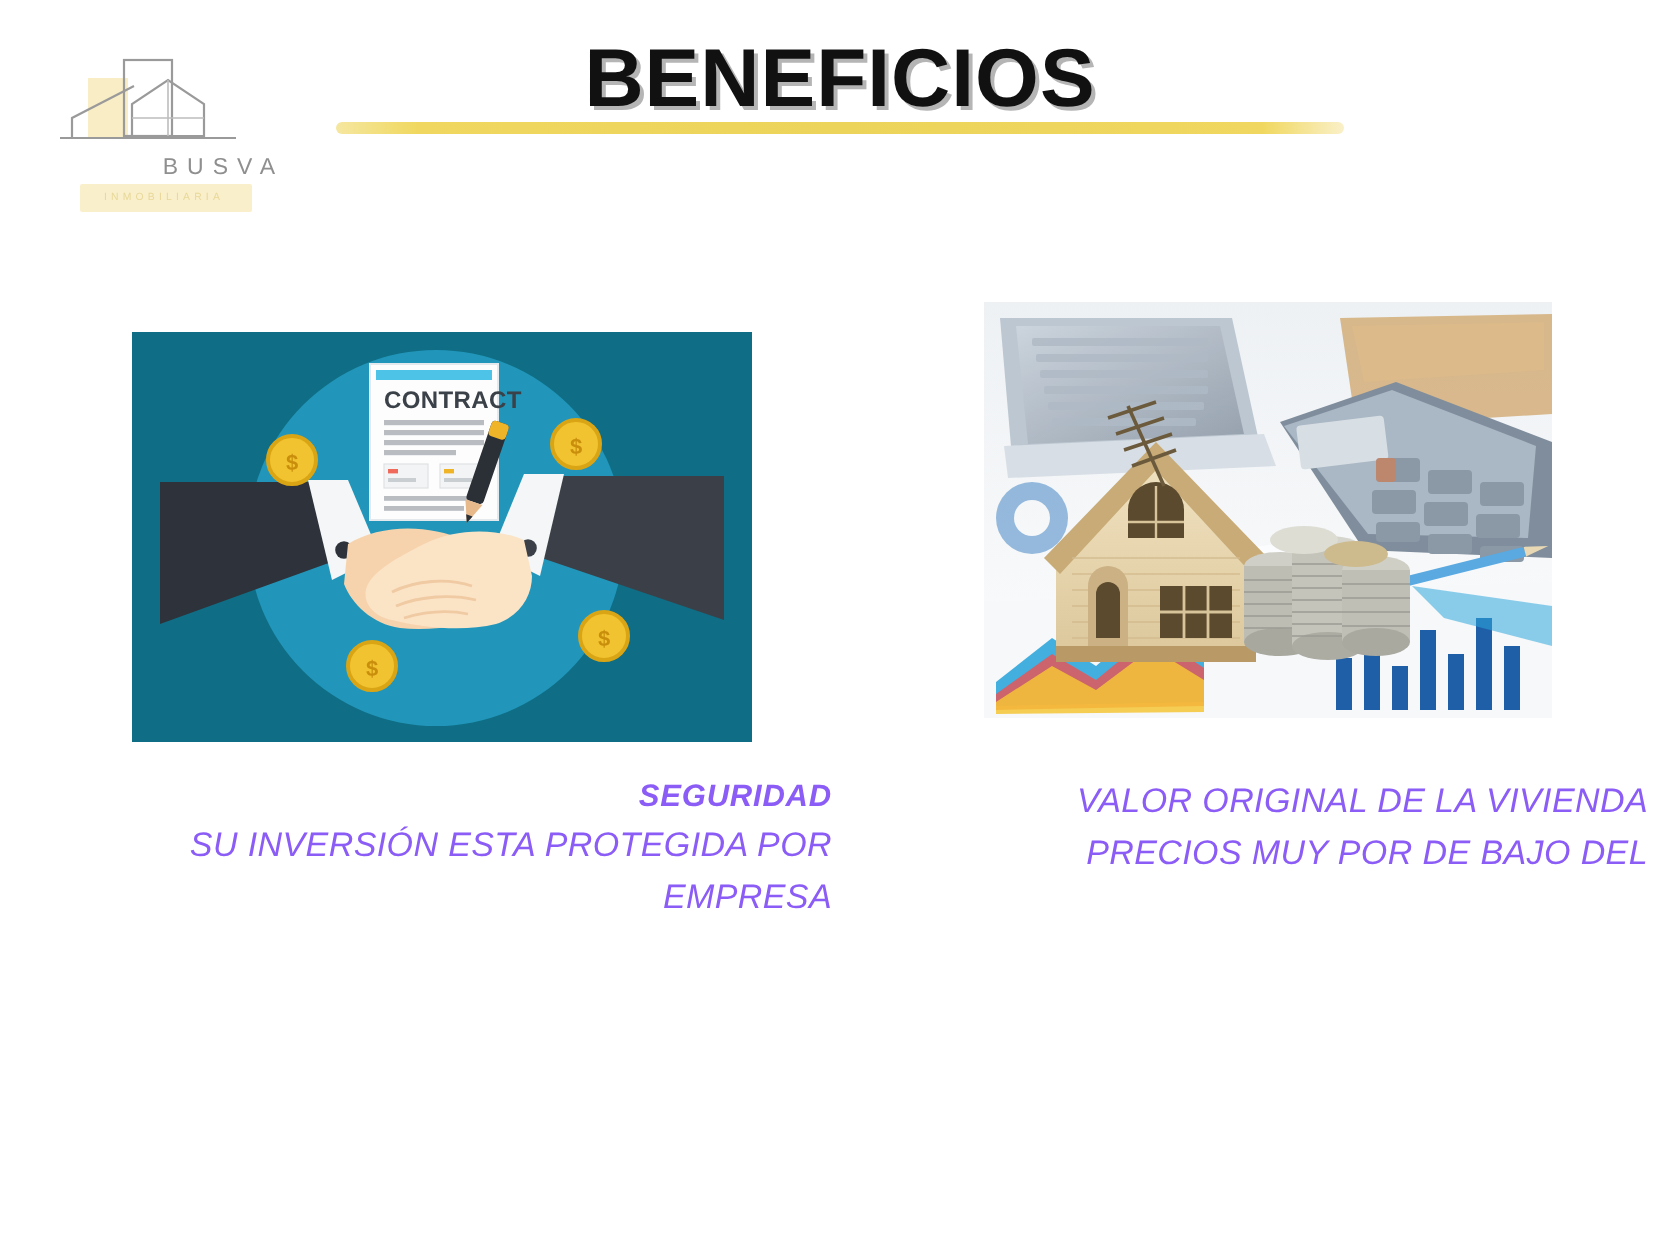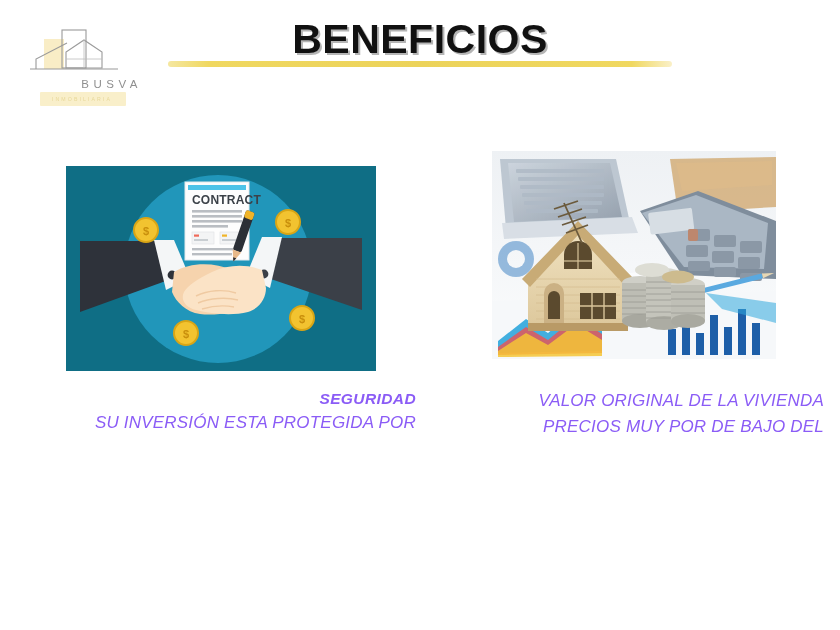--- a/index.html
+++ b/index.html
@@ -144,20 +144,21 @@
           <text x="236" y="157" text-anchor="middle" font-family="Liberation Sans, sans-serif" font-size="11" font-weight="bold" fill="#c98f0c">$</text>
           <circle cx="120" cy="167" r="12" fill="#f2c330" stroke="#d9a515" stroke-width="2"></circle>
           <text x="120" y="172" text-anchor="middle" font-family="Liberation Sans, sans-serif" font-size="11" font-weight="bold" fill="#c98f0c">$</text>
         </g>
       </svg>
     </div>
 
     <div class="caption cap-left">
       <div class="ch">SEGURIDAD</div>
       <div class="cb">SU INVERSIÓN ESTA PROTEGIDA POR</div>
+      <div class="cb">EMPRESA</div>
     </div>
   </div>
 
   <div class="panel panel-right">
 
     <div class="panel-img img-right">
       <svg width="284" height="208" viewBox="0 0 284 208" aria-hidden="true">
         <defs>
           <linearGradient id="bgp" x1="0" y1="0" x2="0" y2="1">
             <stop offset="0" stop-color="#eef1f4"></stop>

